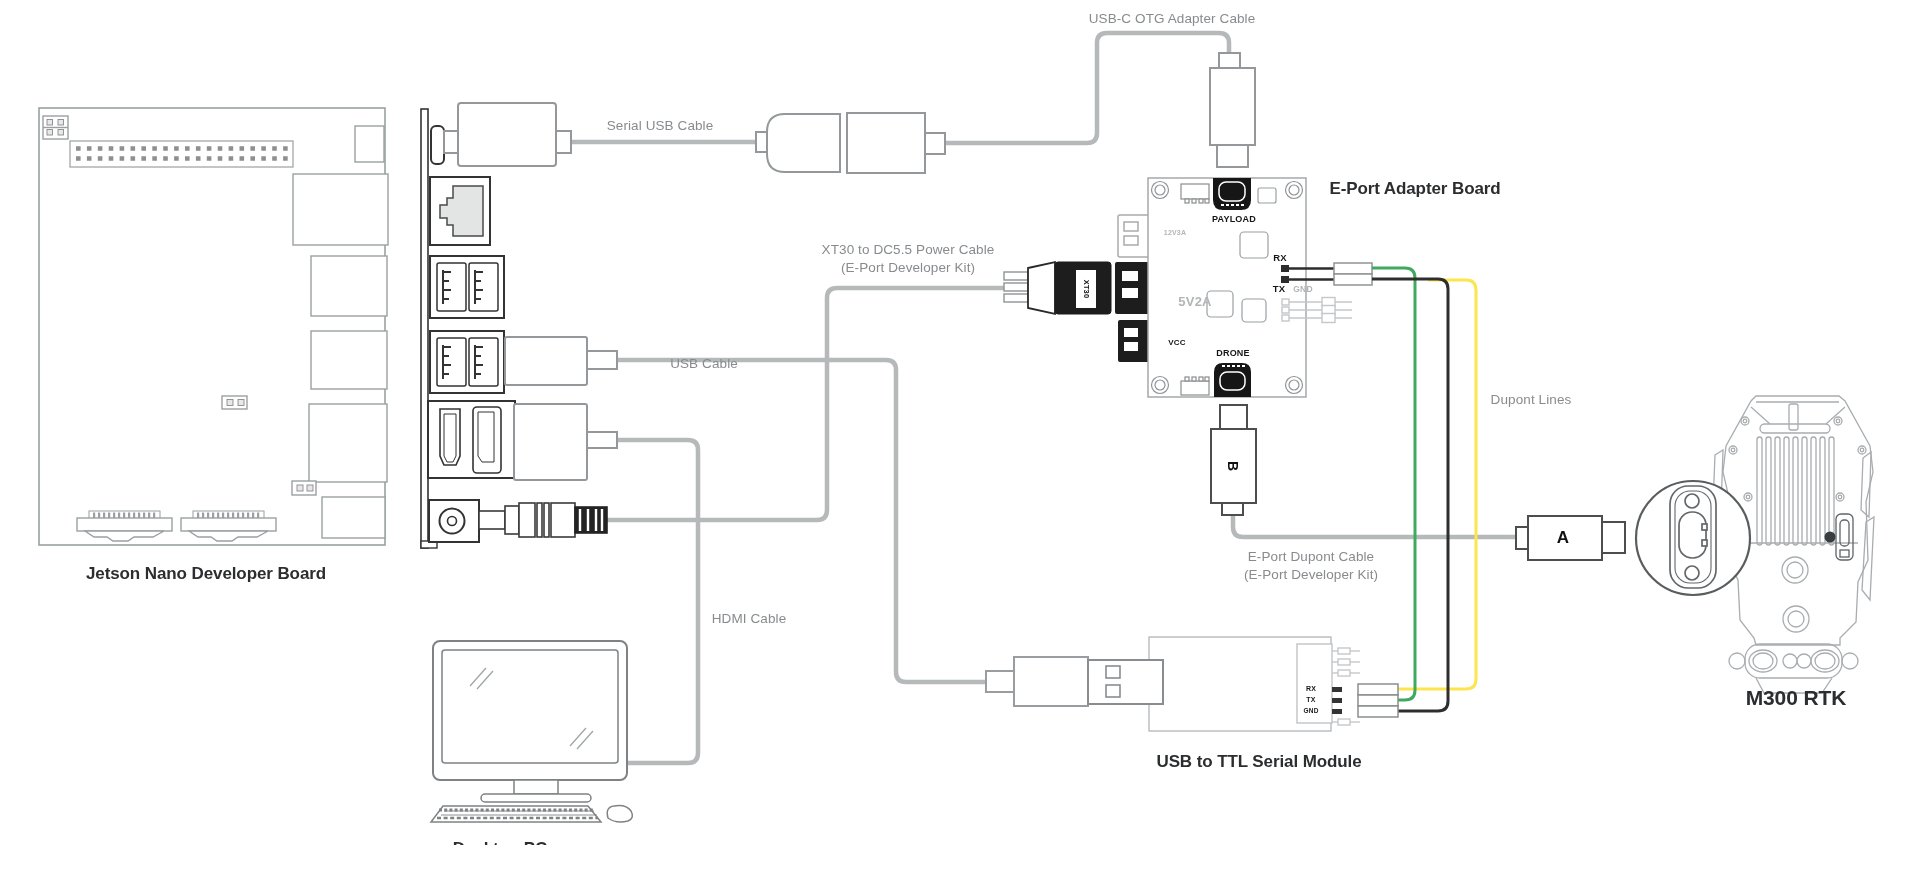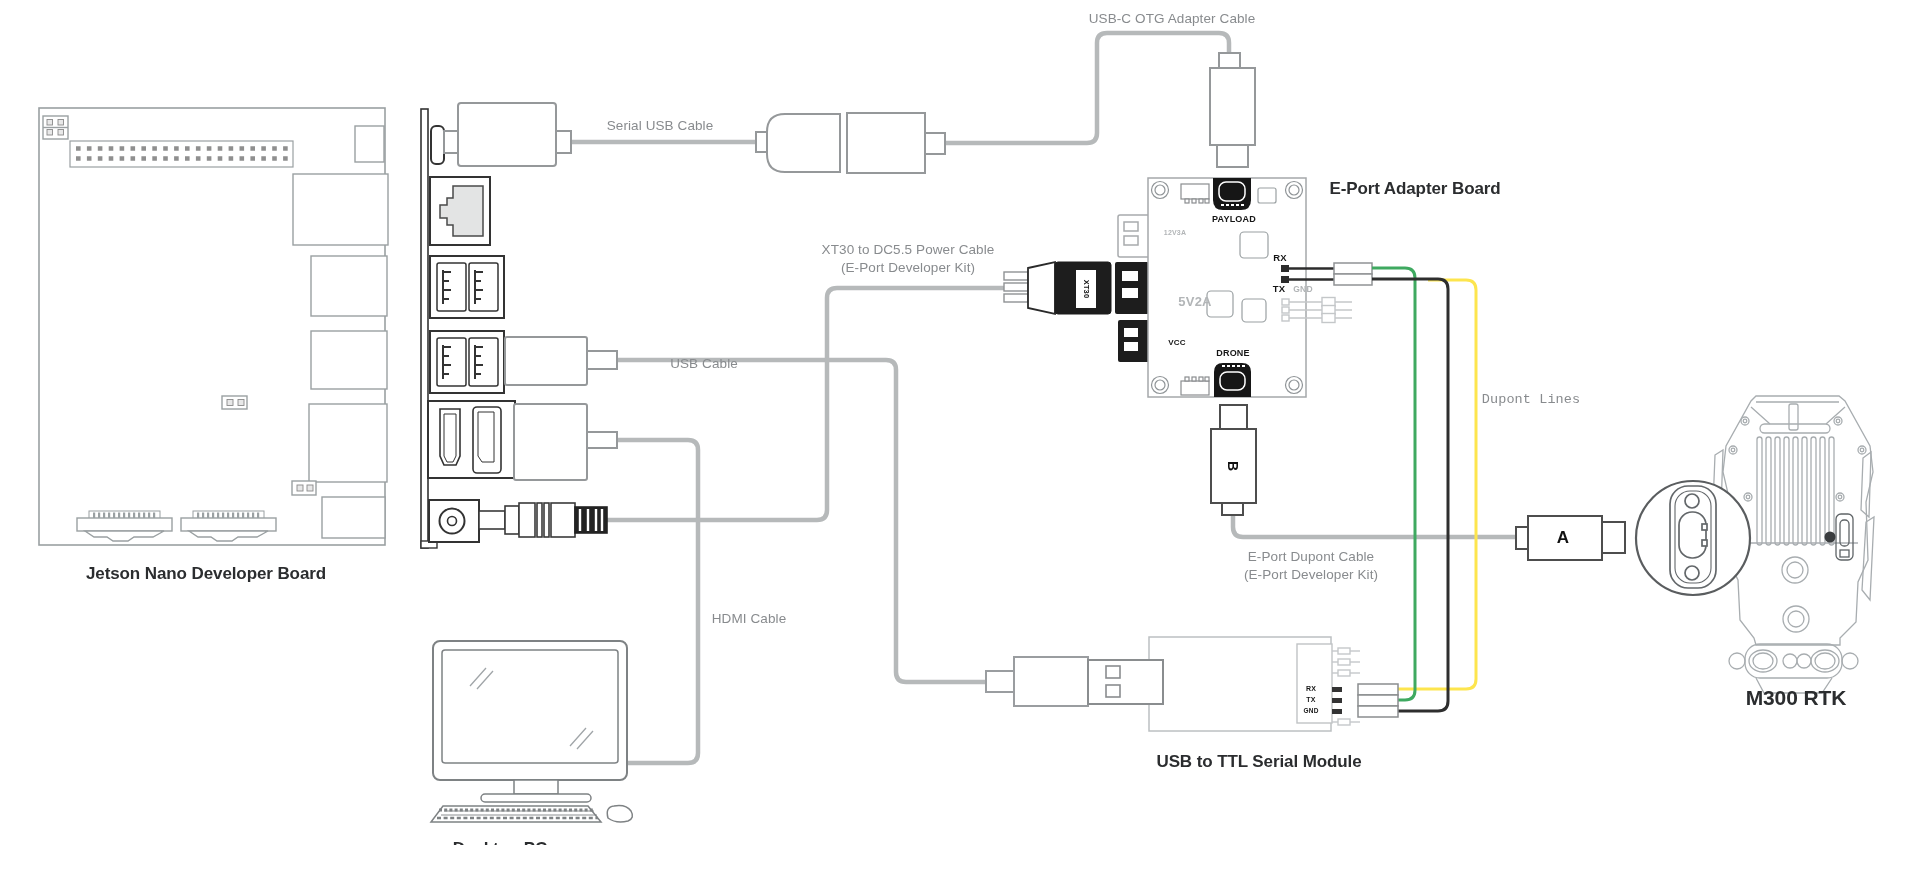--- a/index.html
+++ b/index.html
@@ -404,21 +404,21 @@
 </svg>
 
 <div class="lbl" style="left:1172px;top:11px;">USB-C OTG Adapter Cable</div>
 <div class="lbl" style="left:660px;top:118px;">Serial USB Cable</div>
 <div class="lbl" style="left:908px;top:242px;">XT30 to DC5.5 Power Cable</div>
 <div class="lbl" style="left:908px;top:260px;">(E-Port Developer Kit)</div>
 <div class="lbl" style="left:704px;top:336px;margin-top:20px;">USB Cable</div>
 <div class="lbl" style="left:749px;top:611px;">HDMI Cable</div>
 <div class="lbl" style="left:1311px;top:549px;">E-Port Dupont Cable</div>
 <div class="lbl" style="left:1311px;top:567px;">(E-Port Developer Kit)</div>
-<div class="lbl" style="left:1531px;top:392px;font-family:Liberation Mono, monospace;">Dupont Lines</div>
+<div class="lbl" style="left:1531px;top:392px;">Dupont Lines</div>
 
 <div class="lbl dark" style="left:1415px;top:179px;">E-Port Adapter Board</div>
 <div class="lbl dark" style="left:206px;top:564px;">Jetson Nano Developer Board</div>
 <div class="lbl dark" style="left:500px;top:839px;">Desktop PC</div>
 <div class="lbl dark" style="left:1259px;top:752px;">USB to TTL Serial Module</div>
 <div class="lbl dark big" style="left:1796px;top:686px;">M300 RTK</div>
 
 <div class="lbl tiny" style="left:1234px;top:214px;">PAYLOAD</div>
 <div class="lbl tiny" style="left:1233px;top:348px;">DRONE</div>
 <div class="lbl tiny" style="left:1280px;top:252px;font-size:9.5px;">RX</div>

